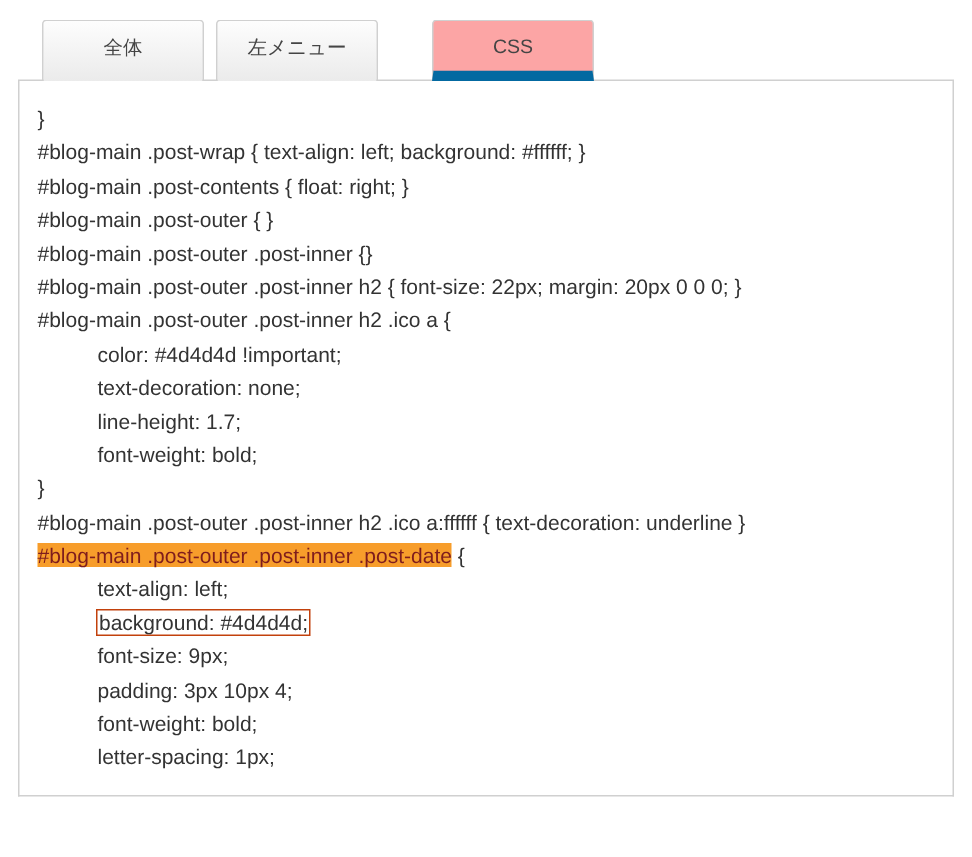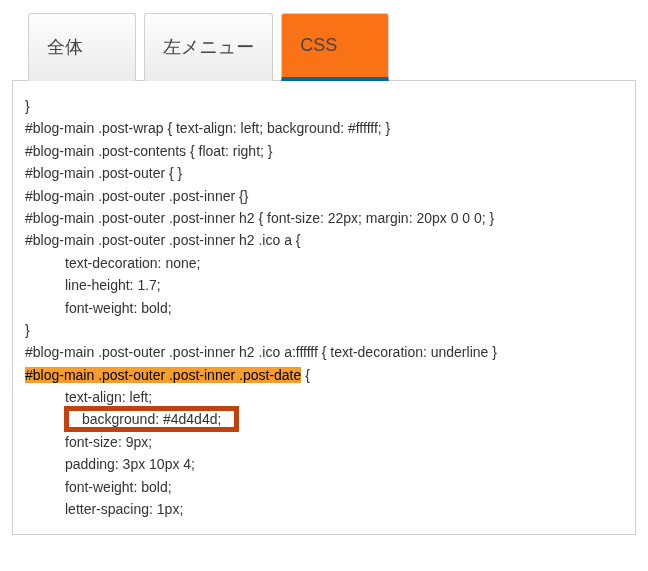--- a/index.html
+++ b/index.html
@@ -12,61 +12,62 @@
     color: #333;
   }
   .tabs {
     display: flex;
     gap: 8px;
     border-bottom: 1px solid #d0d0d0;
     padding-left: 16px;
   }
   .tab {
     min-width: 108px;
-    padding: 21px 18px;
-    text-align: left;
+    padding: 9px 18px;
+    text-align: center;
     border: 1px solid #d0d0d0;
     border-bottom: none;
     border-radius: 3px 3px 0 0;
     background: linear-gradient(#fdfdfd, #ebebeb);
     cursor: pointer;
-    font-size: 18px;
+    font-size: 13px;
     position: relative;
     top: 1px;
     color: #454545;
   }
   .tab.active {
-    background: #f97316;
-    border-bottom: 4px solid #0369a1;
+    background: #fca5a5;
+    border-bottom: 7px solid #0369a1;
     font-weight: normal;
+    margin-left: 28px;
   }
   .panel {
     border: 1px solid #d0d0d0;
     border-top: none;
     margin: 0;
     padding: 14px 8px 14px 0;
   }
   .codebox {
     font-family: Arial, "Helvetica Neue", Helvetica, sans-serif;
     font-size: 14px;
     line-height: 1.6;
     color: #333;
     padding-left: 12px;
   }
   .codebox .line { white-space: pre-wrap; }
   .indent { padding-left: 40px; }
   .hl-orange {
     background: #f79d2b;
-    color: #000000;
+    color: #7f1d1d;
     display: inline;
   }
   .boxed {
-    border: 5px solid #c2410c;
+    border: 1px solid #c2410c;
     display: inline;
-    padding: 0 13px;
+    padding: 0 1px;
     margin-left: -1px;
   }
 </style>
 </head>
 <body>
 
 <div class="tabs">
   <div class="tab">全体</div>
   <div class="tab">左メニュー</div>
   <div class="tab active">CSS</div>
@@ -74,20 +75,21 @@
 
 <div class="panel">
   <div class="codebox">
     <div class="line">}</div>
     <div class="line">#blog-main .post-wrap { text-align: left; background: #ffffff; }</div>
     <div class="line">#blog-main .post-contents { float: right; }</div>
     <div class="line">#blog-main .post-outer { }</div>
     <div class="line">#blog-main .post-outer .post-inner {}</div>
     <div class="line">#blog-main .post-outer .post-inner h2 { font-size: 22px; margin: 20px 0 0 0; }</div>
     <div class="line">#blog-main .post-outer .post-inner h2 .ico a {</div>
+    <div class="line indent">color: #4d4d4d !important;</div>
     <div class="line indent">text-decoration: none;</div>
     <div class="line indent">line-height: 1.7;</div>
     <div class="line indent">font-weight: bold;</div>
     <div class="line">}</div>
     <div class="line">#blog-main .post-outer .post-inner h2 .ico a:ffffff { text-decoration: underline }</div>
     <div class="line"><span class="hl-orange">#blog-main .post-outer .post-inner .post-date</span><span> {</span></div>
     <div class="line indent">text-align: left;</div>
     <div class="line indent"><span class="boxed">background: #4d4d4d;</span></div>
     <div class="line indent">font-size: 9px;</div>
     <div class="line indent">padding: 3px 10px 4;</div>

